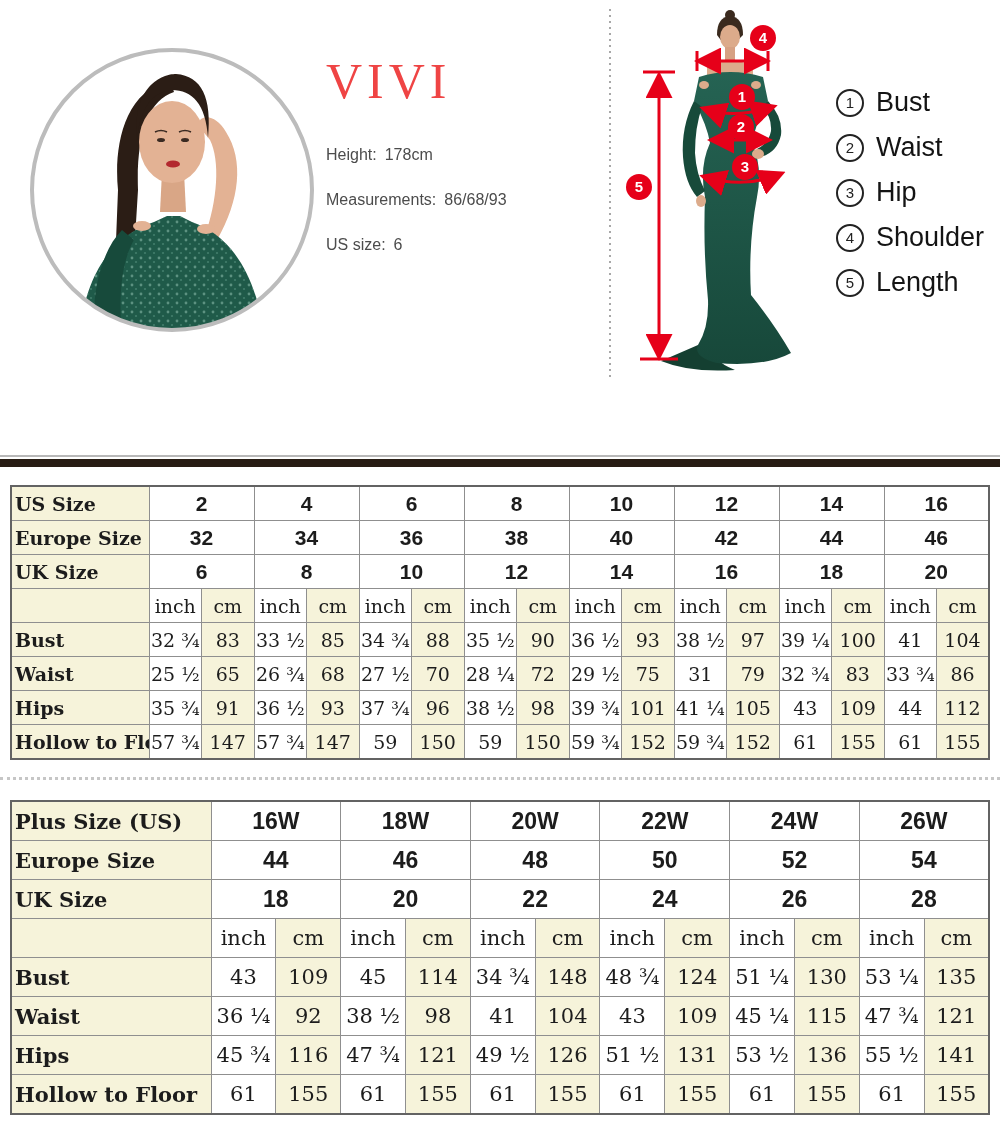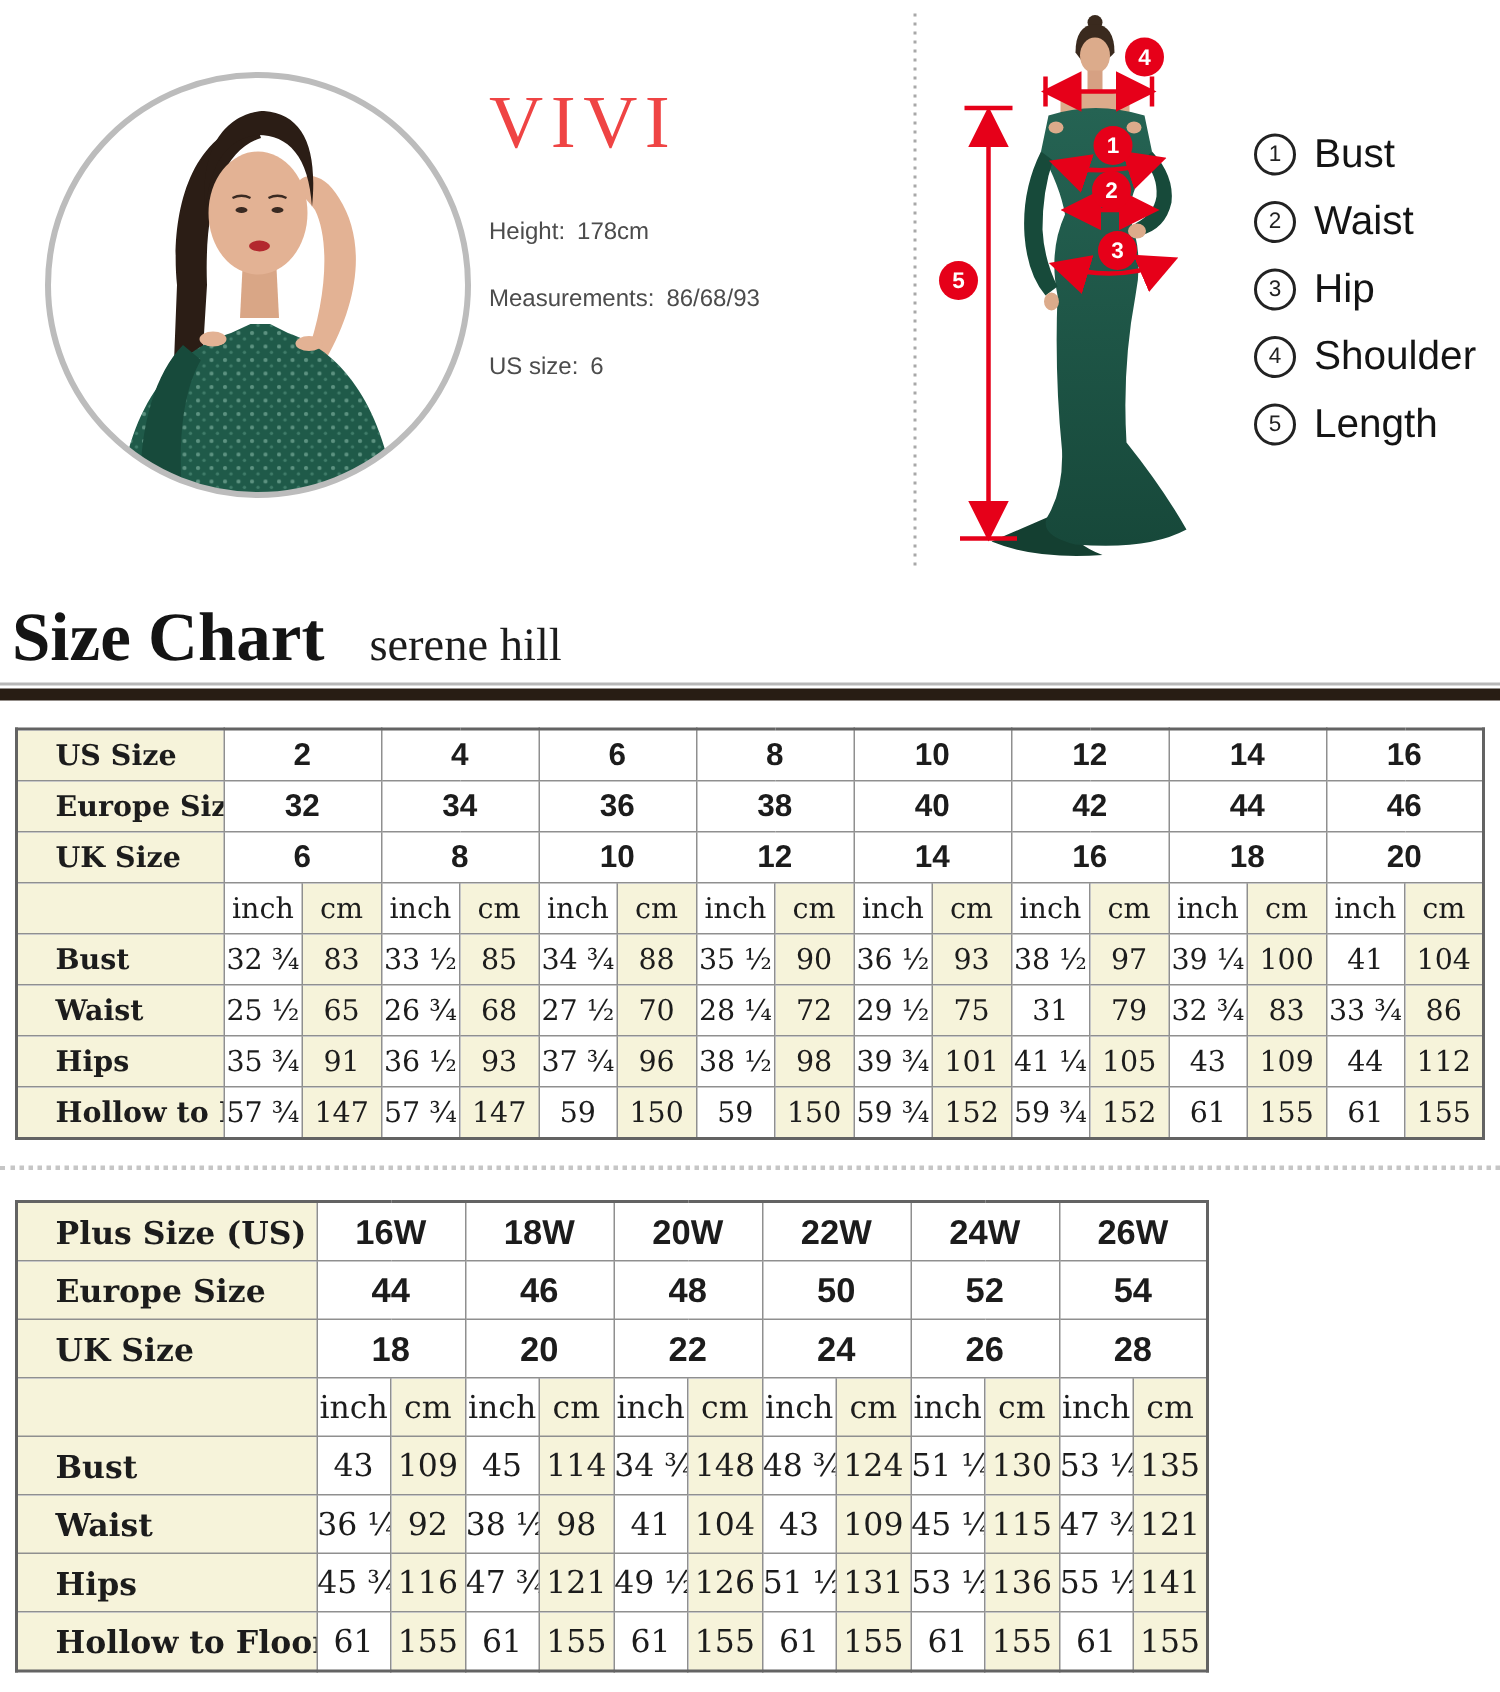--- a/index.html
+++ b/index.html
@@ -30,26 +30,26 @@
   .rule-thin{position:absolute;left:0;top:455px;width:1000px;height:2px;background:#b8b8b8;}
   .rule-thick{position:absolute;left:0;top:459px;width:1000px;height:8px;background:#281d14;}
   .dotsep{position:absolute;left:0;top:777px;width:1000px;height:0;border-top:3px dotted #c6c6c6;}
 
   
   table.szTable{border-collapse:collapse;position:absolute;background:#fff;table-layout:fixed;
                 border:2px solid #636363;}
   .szTable td{border:1px solid #8f8f8f;text-align:center;vertical-align:middle;color:#1c1c1c;
               padding:0;overflow:hidden;white-space:nowrap;}
   .t1{left:10px;top:485px;width:980px;}
-  .t2{left:10px;top:800px;width:796px;}
+  .t2{left:10px;top:800px;width:980px;}
   .t1 td{height:33px;font-size:19px;}
   .t2 td{height:38px;font-size:21px;}
   .t1 col.c0{width:138px;}
   .t2 col.c0{width:200px;}
-  .szTable td.lbl{background:#f6f3da;text-align:left;padding-left:25px;
+  .szTable td.lbl{background:#f6f3da;text-align:left;padding-left:3px;
                   font-family:"DejaVu Serif",serif;font-weight:bold;}
   .t1 td.lbl{font-size:19px;}
   .t2 td.lbl{font-size:21px;}
   .szTable td.size{font-weight:bold;}
   .t1 td.size{font-size:21px;}
   .t2 td.size{font-size:23px;}
   .szTable td.unit{font-family:"DejaVu Serif",serif;}
   .szTable td.inch{background:#ffffff;font-family:"DejaVu Serif",serif;}
   .szTable td.cm{background:#f6f3da;font-family:"DejaVu Serif",serif;}
 </style>
@@ -176,23 +176,20 @@
     <div class="legend-item">
       <span class="lnum">4</span>
       <span class="ltext">Shoulder</span>
     </div>
     <div class="legend-item">
       <span class="lnum">5</span>
       <span class="ltext">Length</span>
     </div>
   </div>
 
-  <div class="sc-head">
-    <span class="sc-title">Size Chart</span><span class="sc-sub">serene hill</span>
-  </div>
   <div class="rule-thin"></div>
   <div class="rule-thick"></div>
 
   <table class="szTable t1">
       <colgroup>
         <col class="c0">
         <col>
         <col>
         <col>
         <col>

